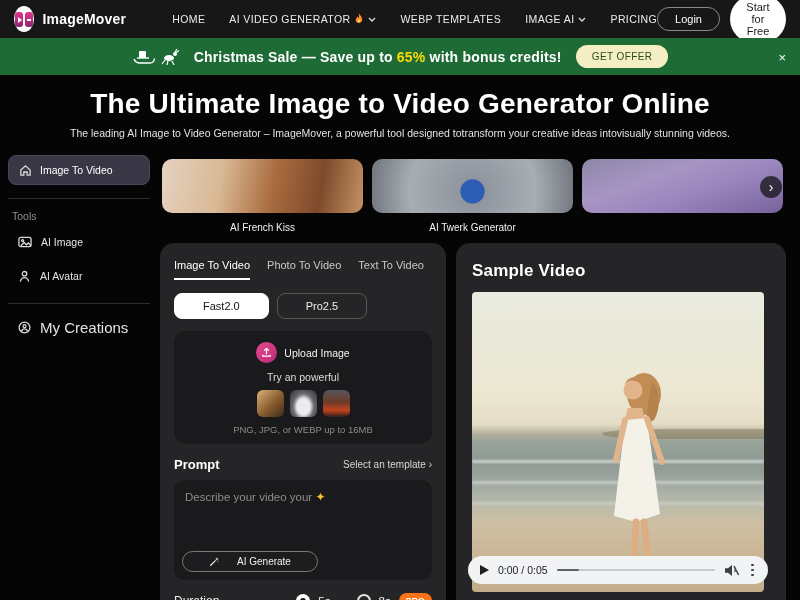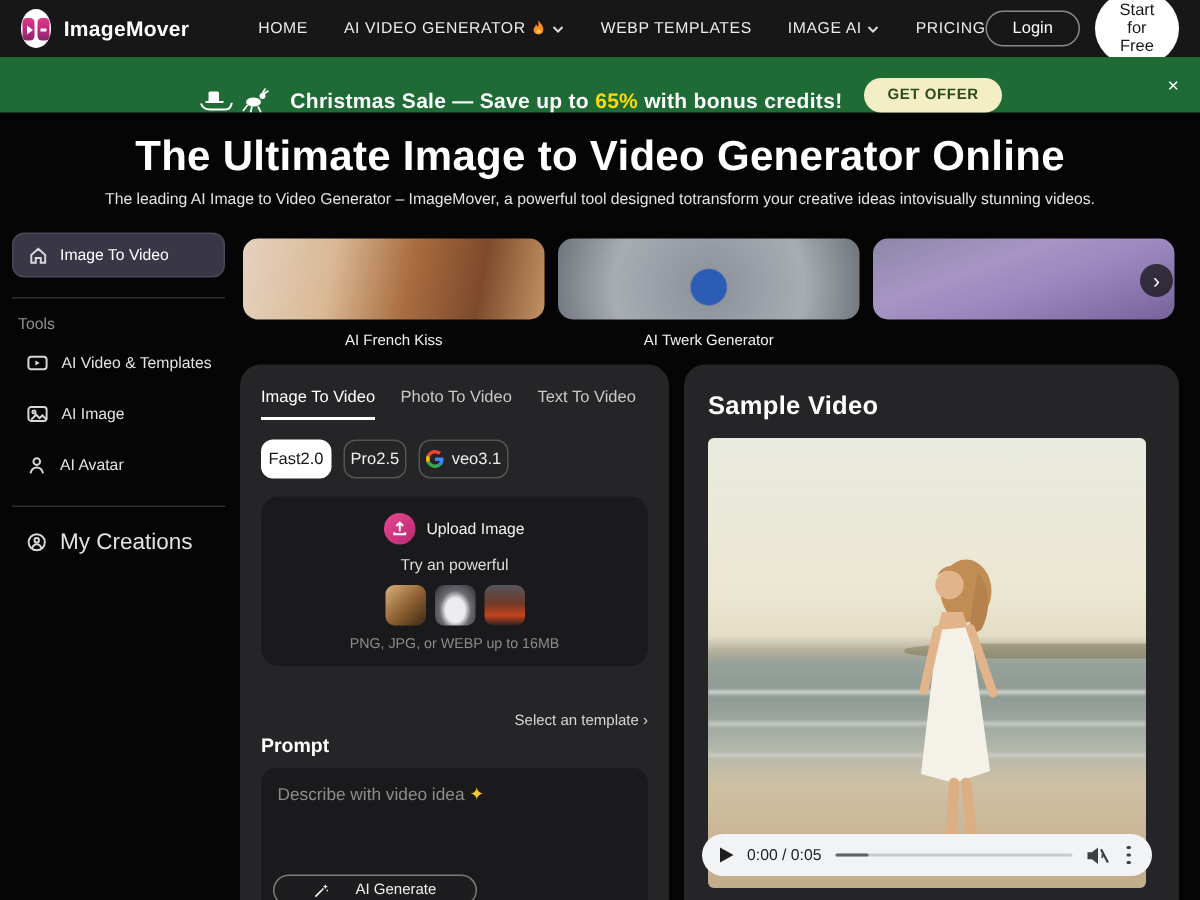--- a/index.html
+++ b/index.html
@@ -25,21 +25,21 @@
     letter-spacing:.4px; color:#ececec; cursor:pointer; white-space:nowrap; }
   .hdr-right { margin-left:auto; display:flex; align-items:center; gap:10px; }
   .btn-login { border:1px solid #8a8a8a; border-radius:999px; padding:5px 17px; font-size:11px; color:#fff; background:transparent; }
   .btn-cta { background:#fff; color:#1a1a1a; border:none; border-radius:999px; padding:6px 13px; font-size:11px; font-weight:500; }
   
   .banner { position:absolute; top:38px; left:0; right:0; height:37px; display:flex;
     align-items:center; justify-content:center; gap:14px; z-index:5; }
   .banner-icons { display:flex; align-items:flex-end; gap:4px; }
   .banner-text { font-size:14px; font-weight:700; color:#fff; letter-spacing:.2px; }
   .banner-text .hl { font-weight:700; }
-  .btn-offer { border:none; border-radius:999px; padding:6px 16px; font-size:10px; font-weight:700;
+  .btn-offer { border:none; border-radius:999px; padding:6px 16px; font-size:10px; font-weight:400;
     letter-spacing:.4px; background:#f3eec4; color:#2c4a1e; }
   .banner-close { position:absolute; right:14px; top:50%; transform:translateY(-50%);
     font-size:13px; color:#fff; background:none; border:none; }
   
   .hero { position:absolute; top:75px; left:0; right:0; text-align:center; }
   .hero h1 { font-size:28px; font-weight:700; margin-top:13px; letter-spacing:.2px; }
   .hero p { font-size:10.5px; color:#e3e3e3; margin-top:7px; }
   
   .sidebar { position:absolute; left:8px; top:155px; width:142px; }
   .side-active { display:flex; align-items:center; gap:8px; height:30px; padding:0 10px;
@@ -65,40 +65,40 @@
   
   .panel { position:absolute; top:243px; background:#252527; border-radius:14px 14px 0 0; }
   .panel.form { left:160px; width:286px; height:357px; padding:14px; }
   .panel.sample { left:456px; width:330px; height:357px; padding:14px 16px; }
   
   .tabs { display:flex; gap:17px; margin-top:2px; }
   .tab { font-size:11px; color:#c9c9c9; padding-bottom:7px; cursor:pointer; white-space:nowrap; }
   .tab.active { color:#fff; border-bottom:2px solid #fff; }
   
   .models { display:flex; gap:8px; margin-top:13px; }
-  .pill { display:flex; align-items:center; gap:5px; border-radius:8px; padding:6px 4px;
+  .pill { display:flex; align-items:center; gap:5px; border-radius:8px; padding:6px 28px;
     font-size:11px; cursor:pointer; border:1px solid #555; background:transparent; color:#ededed; }
   .pill.active { background:#fff; color:#151515; border-color:#fff; font-weight:500; }
   
   .upload { margin-top:12px; background:#1a1a1c; border-radius:12px; padding:11px 8px 9px; text-align:center; }
   .up-row { display:flex; justify-content:center; gap:26px; }
   .up-opt { display:flex; align-items:center; gap:7px; font-size:10.5px; color:#f2f2f2; cursor:pointer; }
   .circ { width:21px; height:21px; border-radius:50%; display:flex; align-items:center; justify-content:center; }
   .circ.pink { background:linear-gradient(135deg,#e8478f,#b82a74); }
   .circ.teal { background:linear-gradient(135deg,#1fc2a0,#0f9d86); }
   .try-label { font-size:10.5px; color:#dcdcdc; margin-top:8px; }
   .examples { display:flex; justify-content:center; gap:6px; margin-top:7px; }
   .ex { width:27px; height:27px; border-radius:6px; cursor:pointer; }
   .ex.eagle { background:linear-gradient(135deg,#d9b27a 0%,#8a5c30 55%,#3c2a16 100%); }
   .ex.bride { background:radial-gradient(ellipse at 50% 62%, #ecebee 0 34%, #6a6a72 55%, #2b2b31 100%); }
   .ex.volcano { background:linear-gradient(180deg,#55555c 0%,#6e3a28 45%,#c2441d 75%,#2e2023 100%); }
   .formats { font-size:9.5px; color:#8b8b8b; margin-top:7px; }
   
   .prompt-head { display:flex; justify-content:space-between; align-items:center; margin-top:13px; }
-  .prompt-title { font-size:13px; font-weight:700;margin-top:32px; }
+  .prompt-title { font-size:13px; font-weight:700; }
   .tmpl-link { font-size:10px; color:#d6d6d6; cursor:pointer; background:none; border:none; }
   .prompt-box { position:relative; margin-top:8px; height:100px; background:#1a1a1c; border-radius:10px; }
   .prompt-box textarea { position:absolute; inset:0; background:transparent; border:none; resize:none;
     color:#eee; font-size:11.5px; padding:10px; outline:none; font-family:"Liberation Sans",sans-serif; }
   .ph { position:absolute; left:11px; top:10px; font-size:11.5px; color:#8d8d8d; pointer-events:none; }
   .ph .spark { color:#f4c431; font-size:12px; }
   .btn-gen { position:absolute; left:8px; bottom:8px; display:flex; align-items:center; gap:18px;
     border:1px solid #7a7a7a; border-radius:999px; background:rgba(30,30,32,.9); color:#f0f0f0;
     font-size:10px; padding:4px 26px; cursor:pointer; }
   
@@ -168,21 +168,21 @@
       <div class="nav-item">
         <span>PRICING</span>
       </div>
     </div>
     <div class="hdr-right">
       <button class="btn-login">Login</button>
       <button class="btn-cta">Start for Free</button>
     </div>
   </div>
 
-  <div class="banner" style="background:#1e6b36;align-items:flex-end;">
+  <div class="banner" style="background:#1e6b36;">
     <div class="banner-icons">
       <svg width="24" height="17" viewBox="0 0 24 17">
         <path d="M2 11 q1.5 4 6 4 h10 q4 0 4.5-4.5" stroke="#fff" stroke-width="1.4" fill="none"></path>
         <rect x="7" y="3" width="7" height="7" rx="1" fill="#fff"></rect>
         <path d="M5 10 h12" stroke="#fff" stroke-width="1.4"></path>
       </svg>
       <svg width="20" height="17" viewBox="0 0 20 17">
         <ellipse cx="9" cy="10" rx="5" ry="3" fill="#fff"></ellipse>
         <circle cx="15" cy="6" r="2" fill="#fff"></circle>
         <path d="M15 4 l2 -3 M16 4.5 l3 -2 M5 12 l-3 4 M8 13 l-1 4 M12 13 l2 4" stroke="#fff" stroke-width="1.2" fill="none"></path>
@@ -204,27 +204,20 @@
     <div class="side-active">
       <svg width="13" height="13" viewBox="0 0 14 14" class="icon-stroke">
           <path d="M2 6.5 7 2l5 4.5V12H8.8V8.6H5.2V12H2z"></path>
         </svg>
       <span>Image To Video</span>
     </div>
     <div class="side-div"></div>
     <div class="side-label">Tools</div>
     <div class="side-item">
       <svg width="14" height="12" viewBox="0 0 15 12" class="icon-stroke">
-          <rect x="1" y="1.5" width="13" height="9" rx="2"></rect>
-          <path d="M6 4.2 9 6 6 7.8z" fill="#d8d8d8" stroke="none"></path>
-        </svg>
-      <span>AI Video &amp; Templates</span>
-    </div>
-    <div class="side-item">
-      <svg width="14" height="12" viewBox="0 0 15 12" class="icon-stroke">
           <rect x="1" y="1" width="13" height="10" rx="2"></rect>
           <circle cx="5" cy="4.5" r="1.1"></circle>
           <path d="M3 10 6.5 6.5 9 9l2-2 3 3"></path>
         </svg>
       <span>AI Image</span>
     </div>
     <div class="side-item">
       <svg width="13" height="13" viewBox="0 0 14 14" class="icon-stroke">
           <circle cx="7" cy="4" r="2.4"></circle>
           <path d="M2.5 12.5c.6-3 2.4-4.3 4.5-4.3s3.9 1.3 4.5 4.3"></path>
@@ -260,29 +253,20 @@
       <div class="tab active">Image To Video</div>
       <div class="tab">Photo To Video</div>
       <div class="tab">Text To Video</div>
     </div>
     <div class="models">
       <div class="pill active">
         <span>Fast2.0</span>
       </div>
       <div class="pill">
         <span>Pro2.5</span>
-      </div>
-      <div class="pill">
-        <svg width="12" height="12" viewBox="0 0 48 48">
-            <path fill="#EA4335" d="M24 9.5c3.5 0 6.7 1.2 9.2 3.6l6.9-6.9C35.9 2.4 30.5 0 24 0 14.6 0 6.5 5.4 2.6 13.2l8 6.2C12.4 13.7 17.7 9.5 24 9.5z"></path>
-            <path fill="#4285F4" d="M47 24.6c0-1.6-.2-3.1-.4-4.6H24v9h12.9c-.6 3-2.3 5.5-4.8 7.2l7.7 6c4.5-4.2 7.2-10.3 7.2-17.6z"></path>
-            <path fill="#FBBC05" d="M10.5 28.6A14.4 14.4 0 0 1 9.8 24c0-1.6.3-3.1.8-4.6l-8-6.2A23.9 23.9 0 0 0 0 24c0 3.9.9 7.5 2.6 10.8l7.9-6.2z"></path>
-            <path fill="#34A853" d="M24 48c6.5 0 11.9-2.1 15.9-5.8l-7.7-6c-2.2 1.5-4.9 2.3-8.2 2.3-6.3 0-11.6-4.2-13.5-9.9l-7.9 6.2C6.5 42.6 14.6 48 24 48z"></path>
-          </svg>
-        <span>veo3.1</span>
       </div>
     </div>
 
     <div class="upload">
       <div class="up-row">
         <div class="up-opt">
           <span class="circ pink">
             <svg width="11" height="11" viewBox="0 0 12 12">
                 <path d="M6 8V2M3.5 4 6 1.5 8.5 4" stroke="#fff" stroke-width="1.4" fill="none"></path>
                 <path d="M2 8.5V10h8V8.5" stroke="#fff" stroke-width="1.4" fill="none"></path>
@@ -300,21 +284,21 @@
       <div class="formats">PNG, JPG, or WEBP up to 16MB</div>
     </div>
 
     <div class="prompt-head">
       <div class="prompt-title">Prompt</div>
       <button class="tmpl-link"><span>Select an template</span> <span>›</span></button>
     </div>
     <div class="prompt-box">
       <textarea style=""></textarea>
       <div class="ph">
-        <span>Describe with video idea</span>
+        <span>Describe your video your</span>
         <span class="spark">✦</span>
       </div>
       <button class="btn-gen">
         <svg width="10" height="10" viewBox="0 0 12 12">
             <path d="M1.5 10.5 8 4" stroke="#f0f0f0" stroke-width="1.4"></path>
             <path d="M9.5 1v3M8 2.5h3M10.6 5.2l.9.9" stroke="#f0f0f0" stroke-width="1"></path>
           </svg>
         <span>AI Generate</span>
       </button>
     </div>

